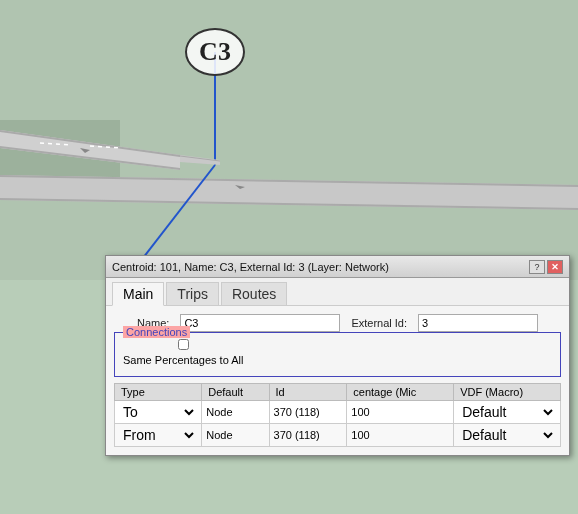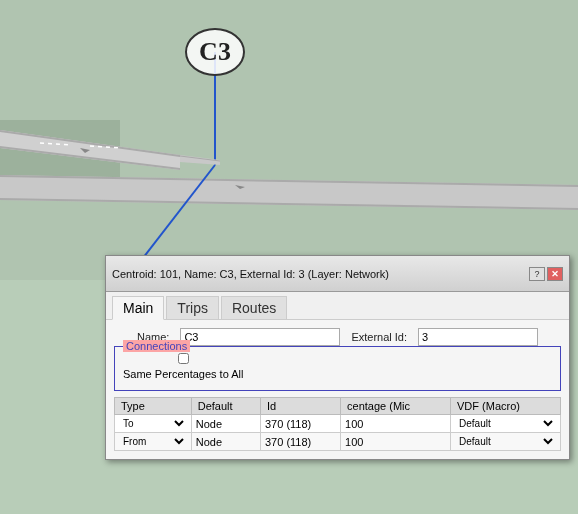--- a/index.html
+++ b/index.html
@@ -53,21 +53,21 @@
       box-shadow: 2px 2px 6px rgba(0,0,0,0.4);
     }
 
     .dialog-titlebar {
       background: linear-gradient(to bottom, #e8e8e8, #d0d0d0);
       border-bottom: 1px solid #999;
       padding: 4px 6px;
       display: flex;
       align-items: center;
       justify-content: space-between;
-      height: 36px;
+      height: 22px;
     }
 
     .dialog-title-text {
       font-size: 11px;
       color: #111;
       white-space: nowrap;
       overflow: hidden;
     }
 
     .dialog-title-buttons {
@@ -211,21 +211,21 @@
       vertical-align: middle;
     }
     .data-table tr:nth-child(even) td {
       background: #f8f8f8;
     }
 
     select.cell-select {
       width: 100%;
       border: none;
       background: transparent;
-      font-size: 10px;
+      font-size: 14px;
       outline: none;
       cursor: pointer;
     }
 
     
     .map-svg {
       position: absolute;
       top: 0; left: 0;
       width: 578px;
       height: 280px;

